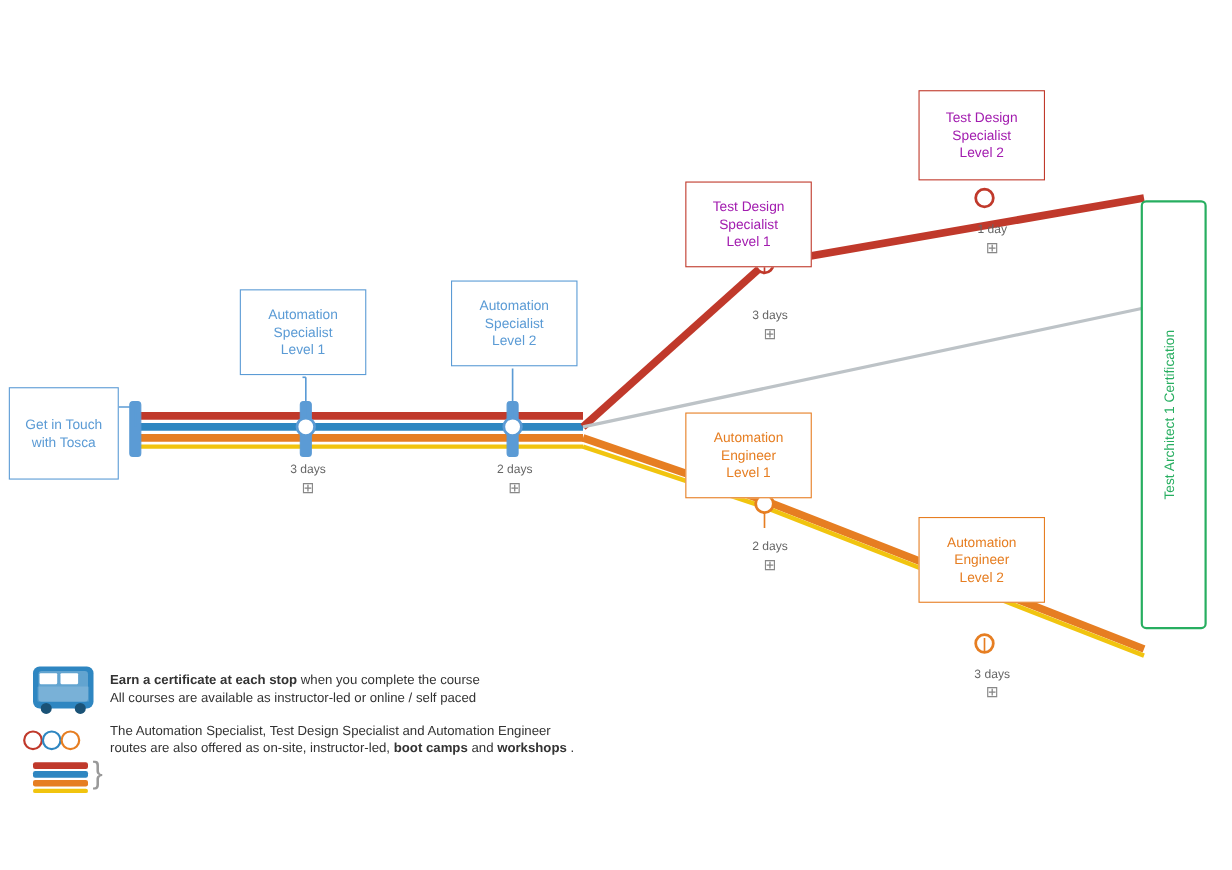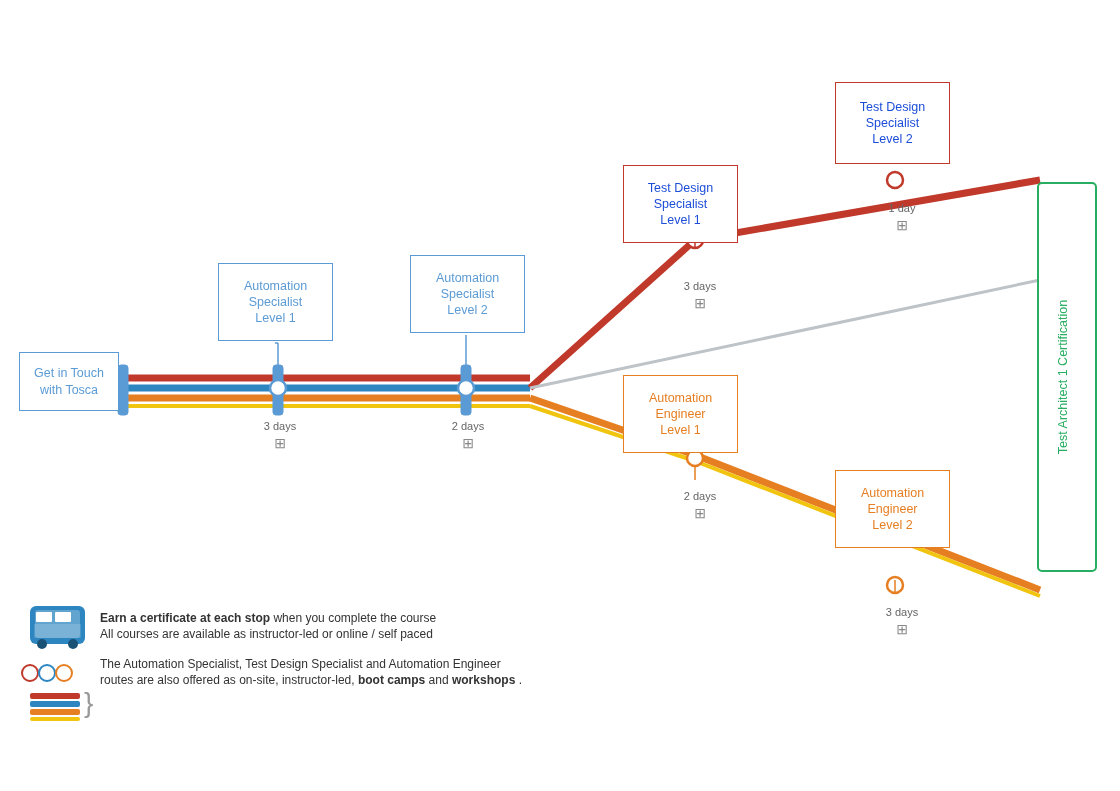--- a/index.html
+++ b/index.html
@@ -30,21 +30,21 @@
       background: #fff;
       font-size: 13px;
       text-align: center;
       display: flex;
       align-items: center;
       justify-content: center;
       padding: 6px 8px;
       line-height: 1.3;
     }
     .box-blue { border-color: #5b9bd5; color: #5b9bd5; }
-    .box-red { border-color: #c0392b; color: #1d4ed8; }
+    .box-red { border-color: #c0392b; color: #a21caf; }
     .box-orange { border-color: #e67e22; color: #e67e22; }
   </style>
 </head>
 <body>
 
 <div class="diagram-container">
 
   <svg class="main-svg" viewBox="0 0 1120 791">
 
     <rect width="1120" height="791" fill="white"></rect>
@@ -154,21 +154,21 @@
 
     <rect x="30" y="693" width="50" height="6" rx="2" fill="#c0392b"></rect>
     <rect x="30" y="701" width="50" height="6" rx="2" fill="#2e86c1"></rect>
     <rect x="30" y="709" width="50" height="6" rx="2" fill="#e67e22"></rect>
     <rect x="30" y="717" width="50" height="4" rx="2" fill="#f1c40f"></rect>
 
     <text x="84" y="712" font-size="28" fill="#999" font-family="Arial">}</text>
 
   </svg>
 
-  <div class="box box-blue" style="left:19px; top:352px; width:100px; height:59px; font-size:12.5px;">
+  <div class="box box-blue" style="left:8px; top:352px; width:100px; height:84px; font-size:12.5px;">
     <span>Get in Touch<br>with Tosca</span>
   </div>
 
   <div class="box box-blue" style="left:218px; top:263px; width:115px; height:78px; font-size:12.5px;">
     <span>Automation<br>Specialist<br>Level 1</span>
   </div>
 
   <div class="box box-blue" style="left:410px; top:255px; width:115px; height:78px; font-size:12.5px;">
     <span>Automation<br>Specialist<br>Level 2</span>
   </div>

